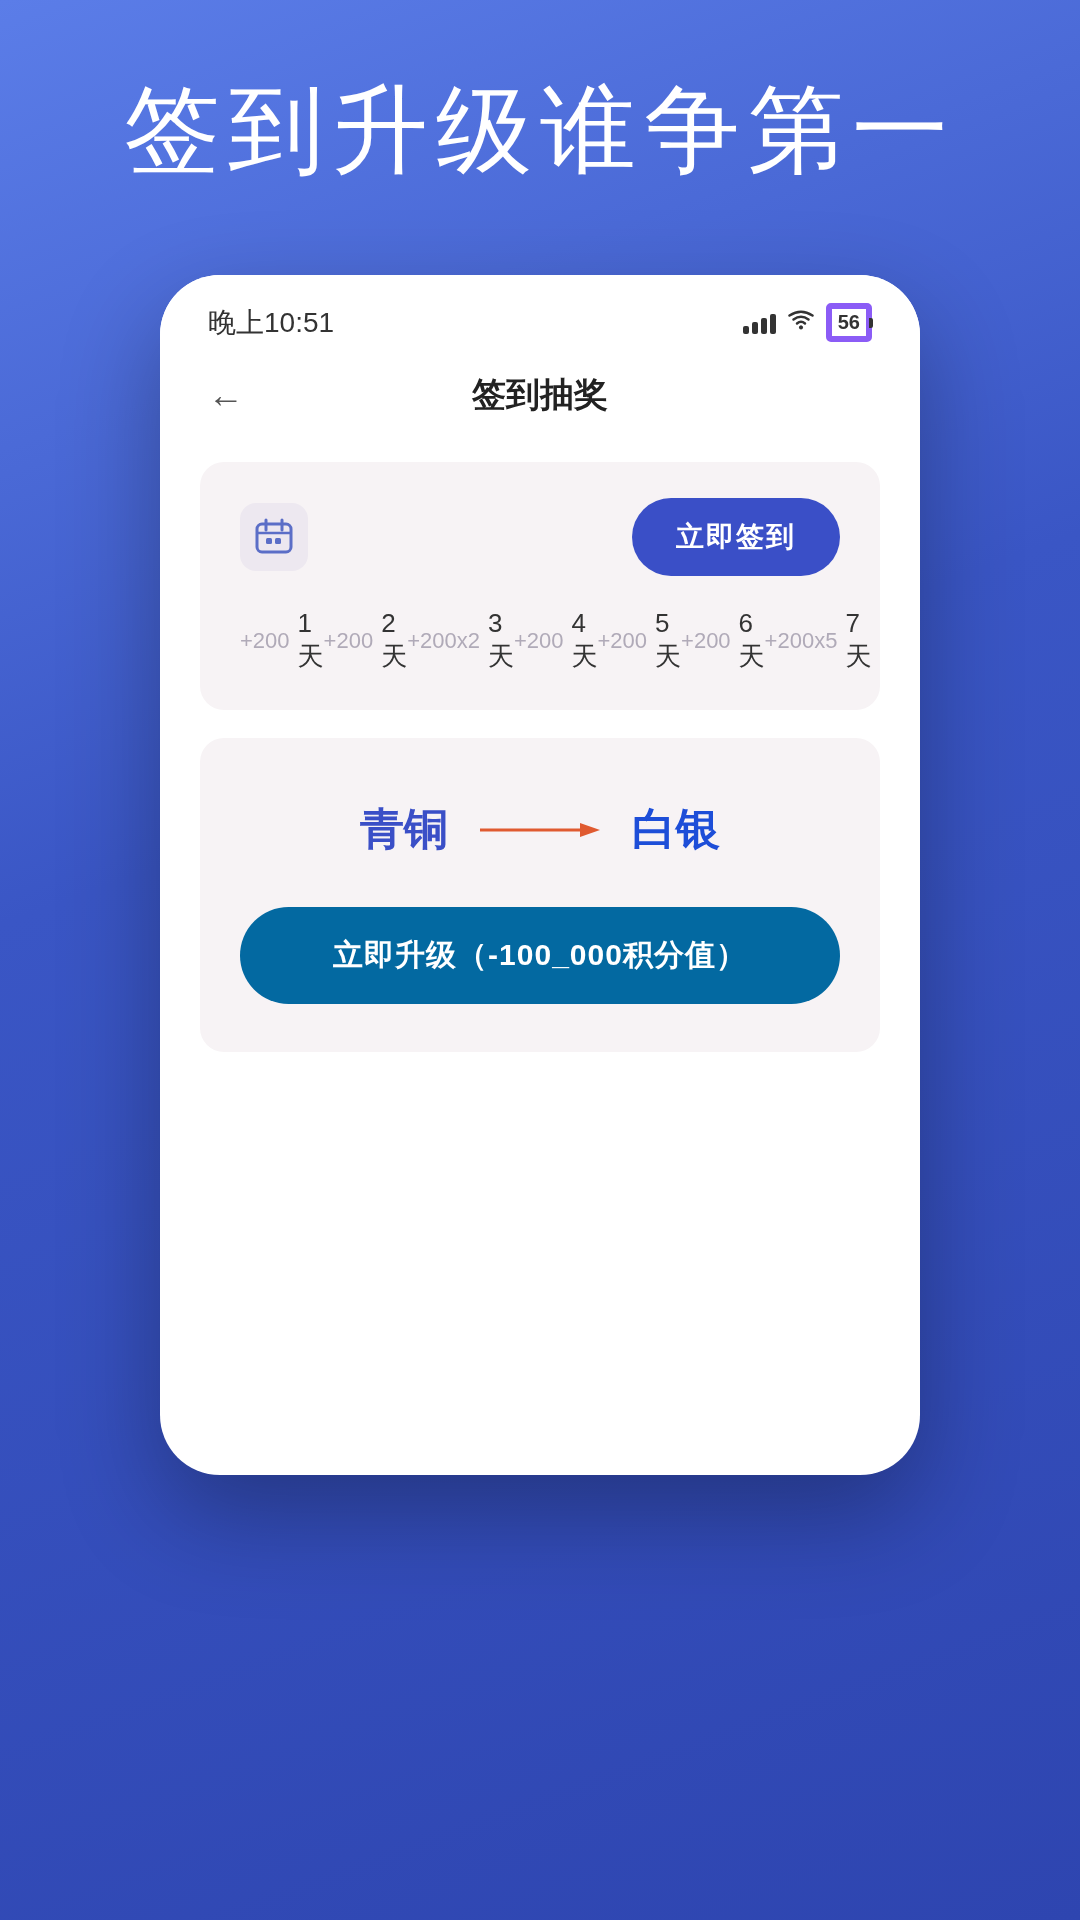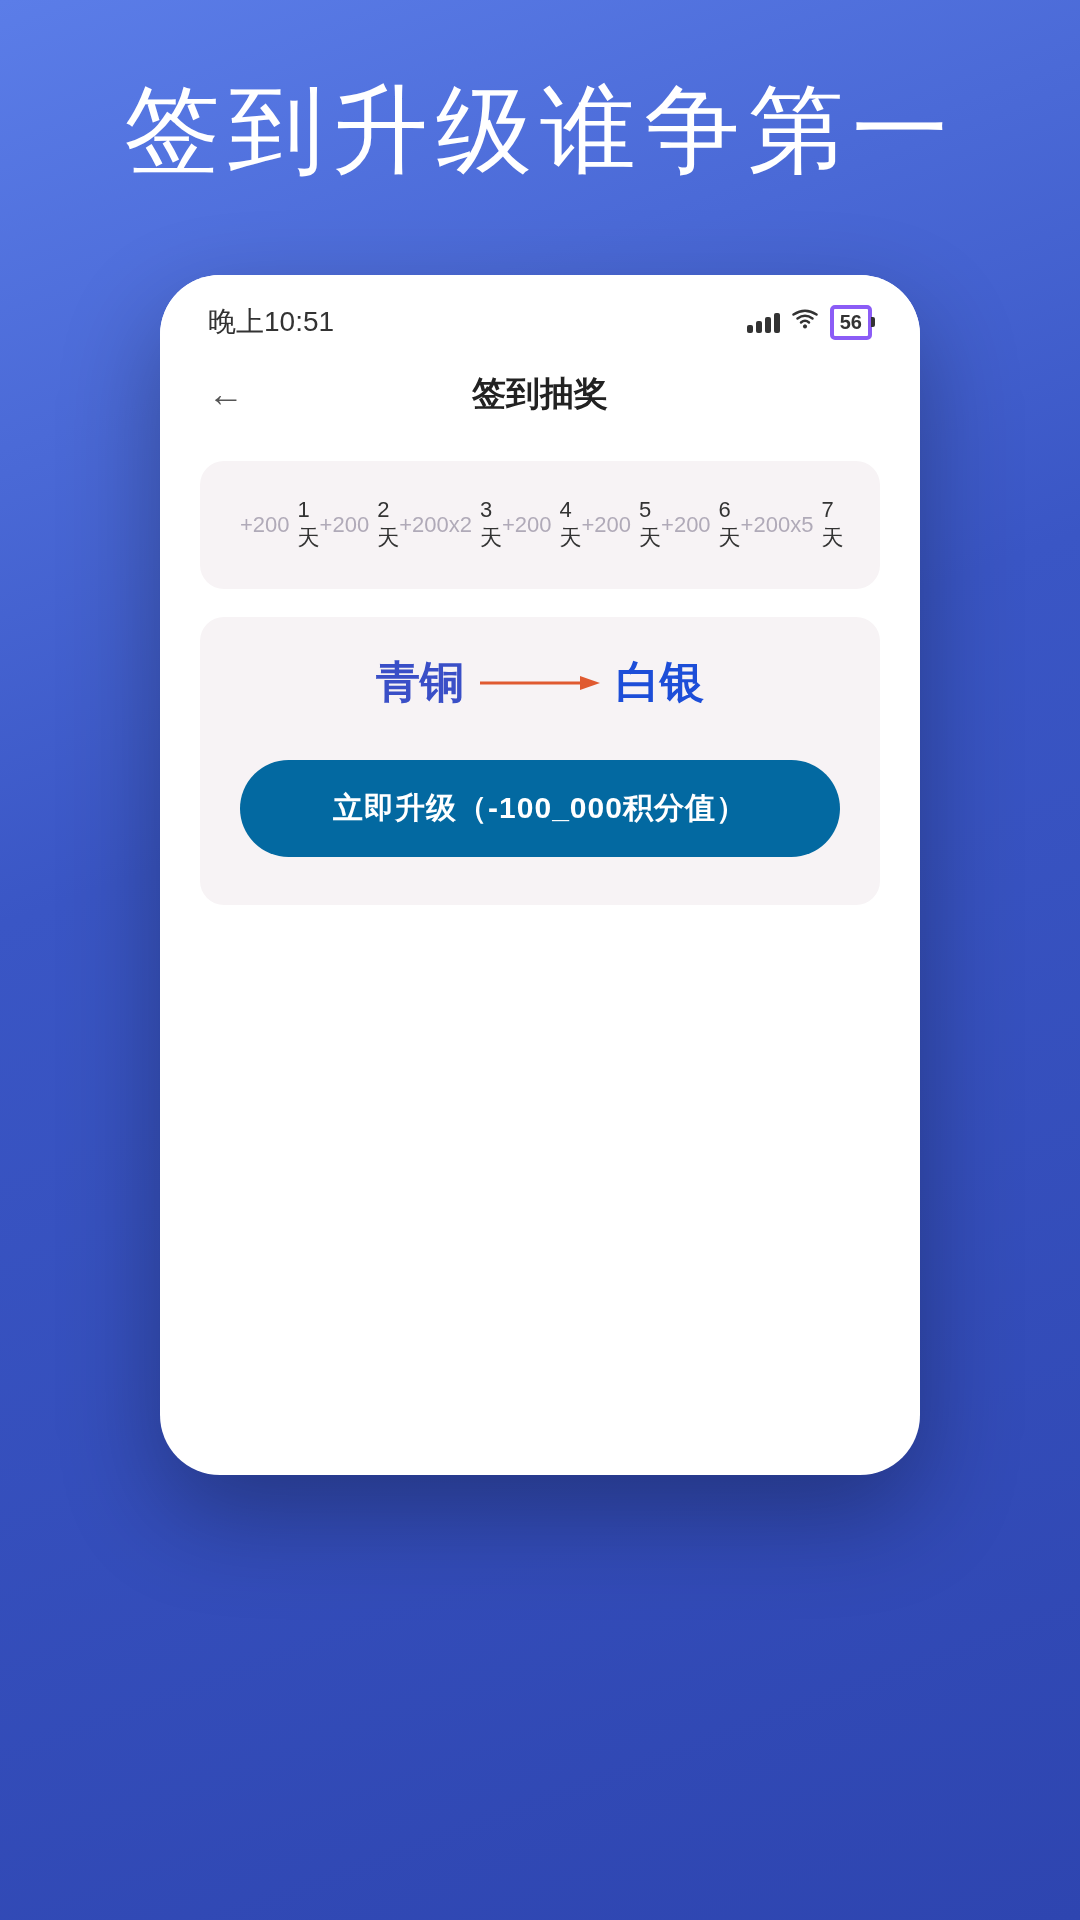--- a/index.html
+++ b/index.html
@@ -74,21 +74,21 @@
     }
 
     .wifi-icon {
       font-size: 22px;
       color: #333;
     }
 
     .battery-badge {
       display: inline-flex;
       align-items: center;
-      border: 4px solid #8b5cf6;
+      border: 6px solid #8b5cf6;
       border-radius: 5px;
       padding: 2px 6px;
       font-size: 20px;
       font-weight: 600;
       color: #333;
       position: relative;
     }
 
     .battery-badge::after {
       content: '';
@@ -187,21 +187,21 @@
       gap: 8px;
     }
 
     .day-points {
       font-size: 22px;
       color: #b0aab8;
       font-weight: 500;
     }
 
     .day-label {
-      font-size: 22px;
+      font-size: 26px;
       color: #333;
       font-weight: 500;
     }
 
     
     .rank-card {
       background: #f7f3f5;
       border-radius: 24px;
       padding: 36px 40px 48px;
     }
@@ -210,22 +210,23 @@
       font-size: 32px;
       font-weight: 700;
       color: #222;
       margin-bottom: 44px;
     }
 
     .rank-row {
       display: flex;
       align-items: center;
       justify-content: center;
-      gap: 16px;
+      gap: 32px;
       margin-bottom: 48px;
+      margin-top: 26px;
     }
 
     .rank-from {
       font-size: 44px;
       font-weight: 700;
       color: #3a4fc7;
     }
 
     .rank-arrow {
       display: flex;
@@ -294,20 +295,35 @@
   </div>
 
   <div class="nav-bar">
     <span class="back-button">←</span>
     <span class="nav-title">签到抽奖</span>
   </div>
 
   <div class="content">
 
     <div class="card">
+      <div class="card-header">
+
+        <div class="calendar-icon-wrap">
+          <svg class="calendar-svg" viewBox="0 0 42 42" fill="none">
+            <rect x="4" y="8" width="34" height="28" rx="5" stroke="#5b6ec7" stroke-width="3"></rect>
+            <line x1="4" y1="17" x2="38" y2="17" stroke="#5b6ec7" stroke-width="2.5"></line>
+            <line x1="13" y1="4" x2="13" y2="14" stroke="#5b6ec7" stroke-width="3" stroke-linecap="round"></line>
+            <line x1="29" y1="4" x2="29" y2="14" stroke="#5b6ec7" stroke-width="3" stroke-linecap="round"></line>
+            <rect x="13" y="22" width="6" height="6" rx="1.5" fill="#5b6ec7"></rect>
+            <rect x="22" y="22" width="6" height="6" rx="1.5" fill="#5b6ec7"></rect>
+          </svg>
+        </div>
+
+        <button class="sign-btn">立即签到</button>
+      </div>
 
       <div class="days-row">
         <div class="day-item">
           <span class="day-points">+200</span>
           <span class="day-label">1天</span>
         </div>
         <div class="day-item">
           <span class="day-points">+200</span>
           <span class="day-label">2天</span>
         </div>

